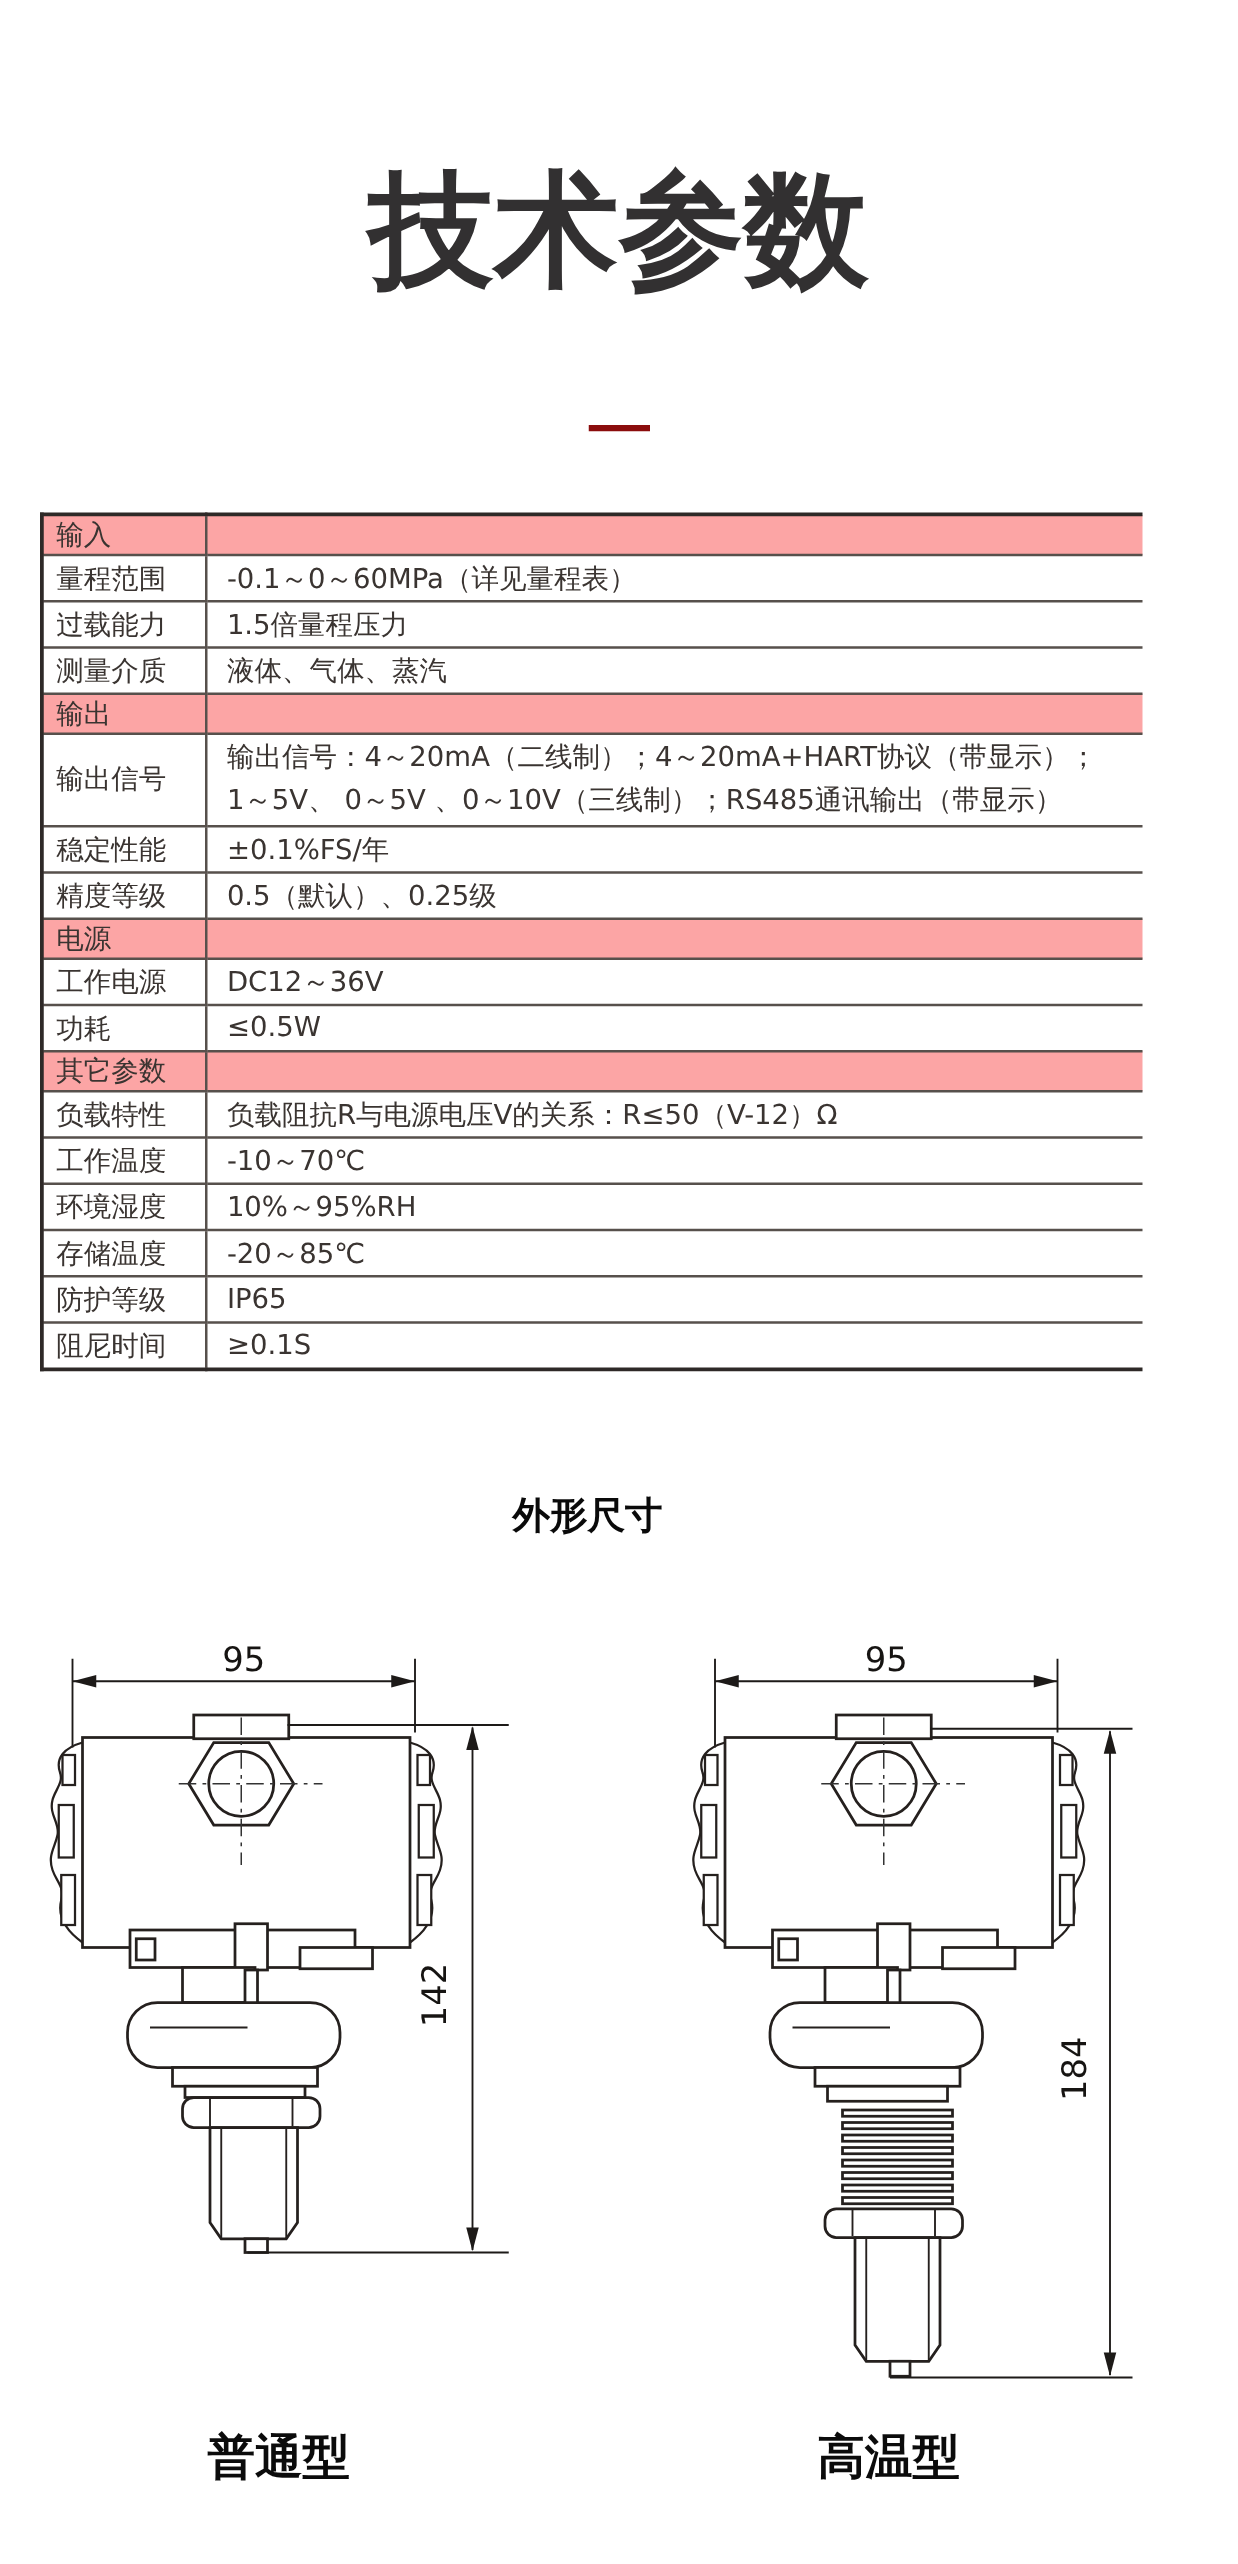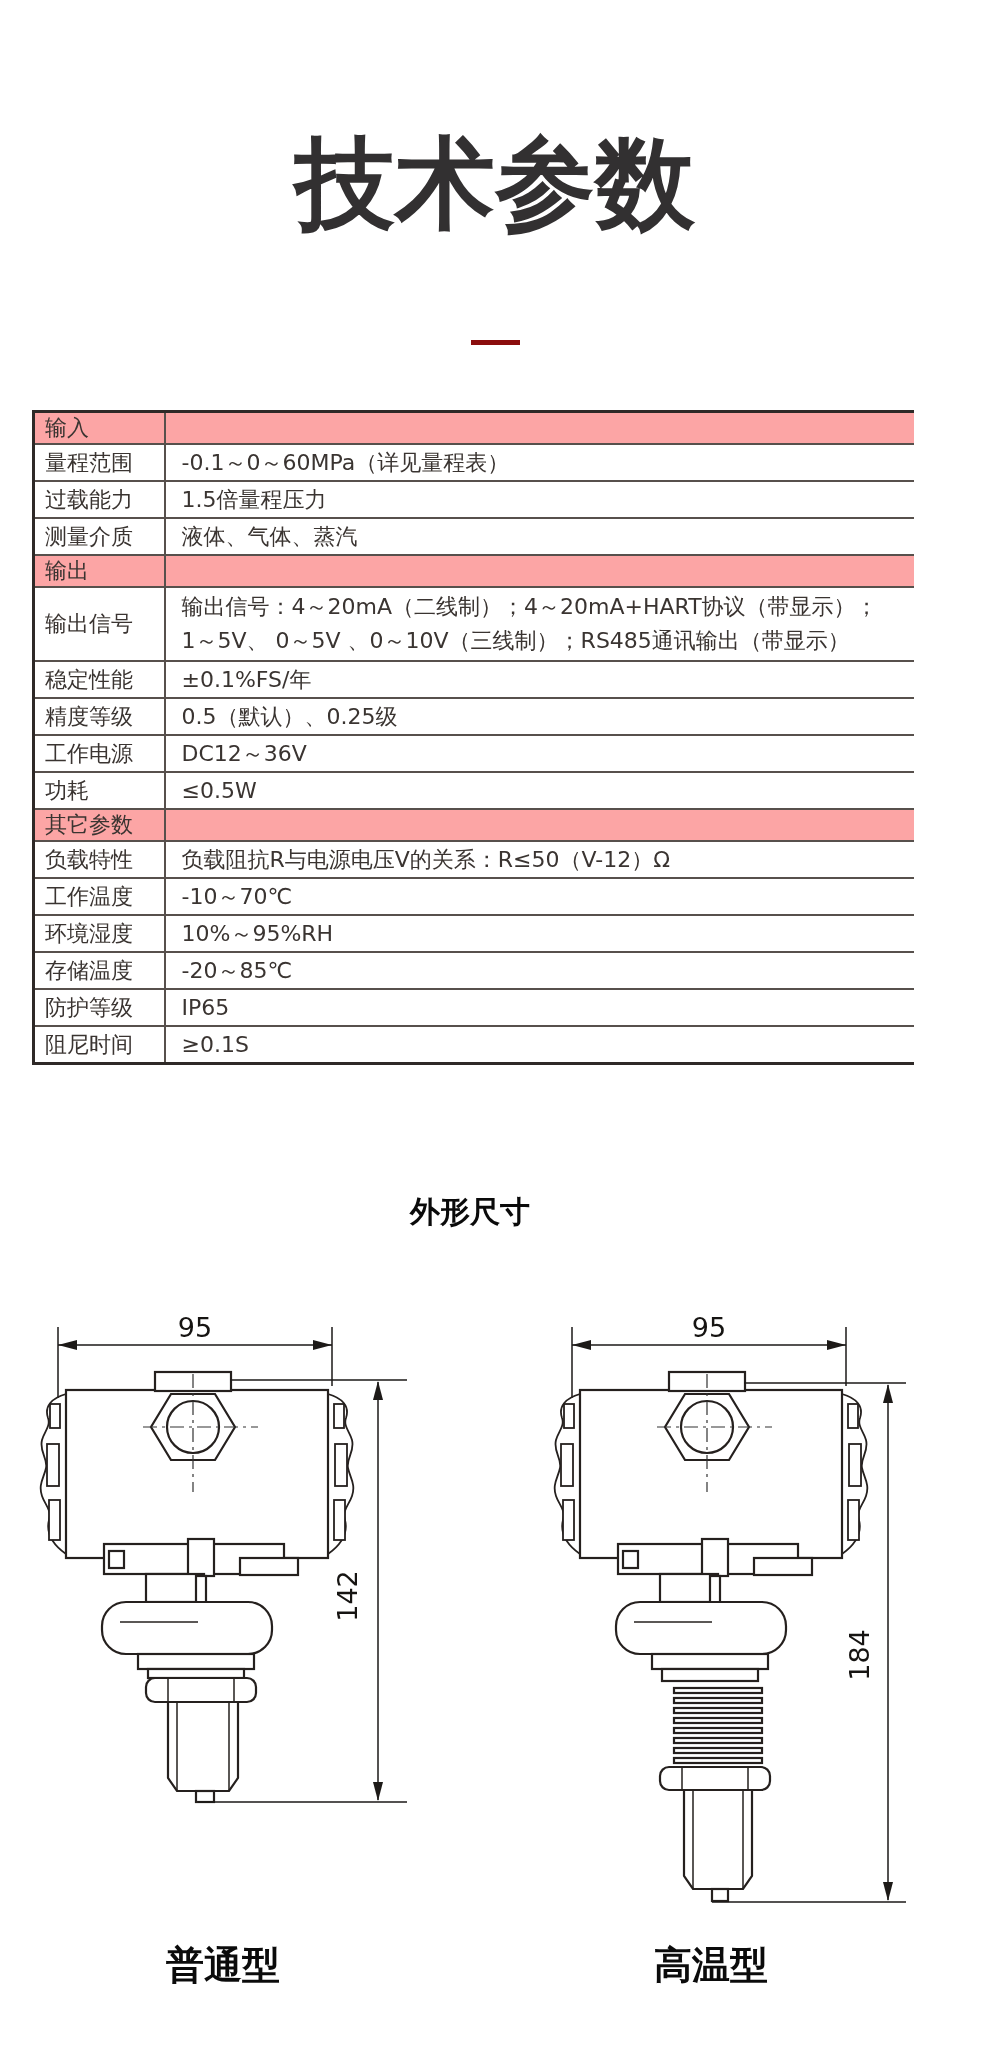--- a/index.html
+++ b/index.html
@@ -86,20 +86,24 @@
           <td class="value">输出信号：4～20mA（二线制）；4～20mA+HART协议（带显示）；
 1～5V、  0～5V 、0～10V（三线制）；RS485通讯输出（带显示）</td>
         </tr>
         <tr class="row">
           <td class="label">稳定性能</td>
           <td class="value">±0.1%FS/年</td>
         </tr>
         <tr class="row">
           <td class="label">精度等级</td>
           <td class="value">0.5（默认）、0.25级</td>
+        </tr>
+        <tr class="section">
+          <td class="label">电源</td>
+          <td class="value"></td>
         </tr>
         <tr class="row">
           <td class="label">工作电源</td>
           <td class="value">DC12～36V</td>
         </tr>
         <tr class="row">
           <td class="label">功耗</td>
           <td class="value">≤0.5W</td>
         </tr>
         <tr class="section">

